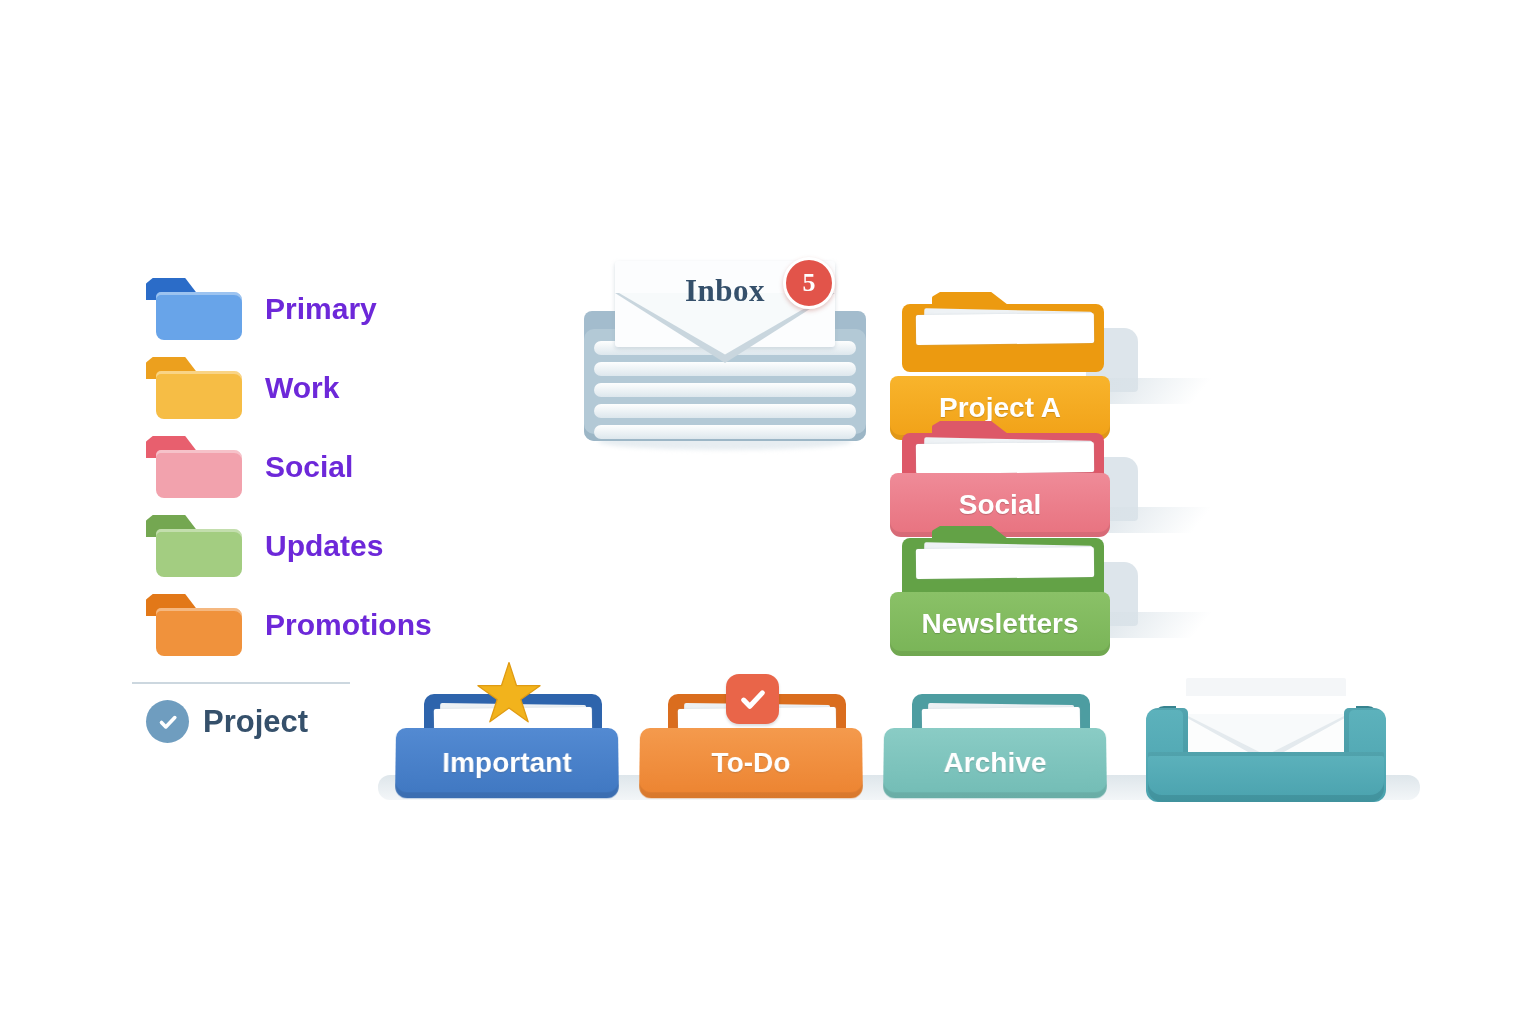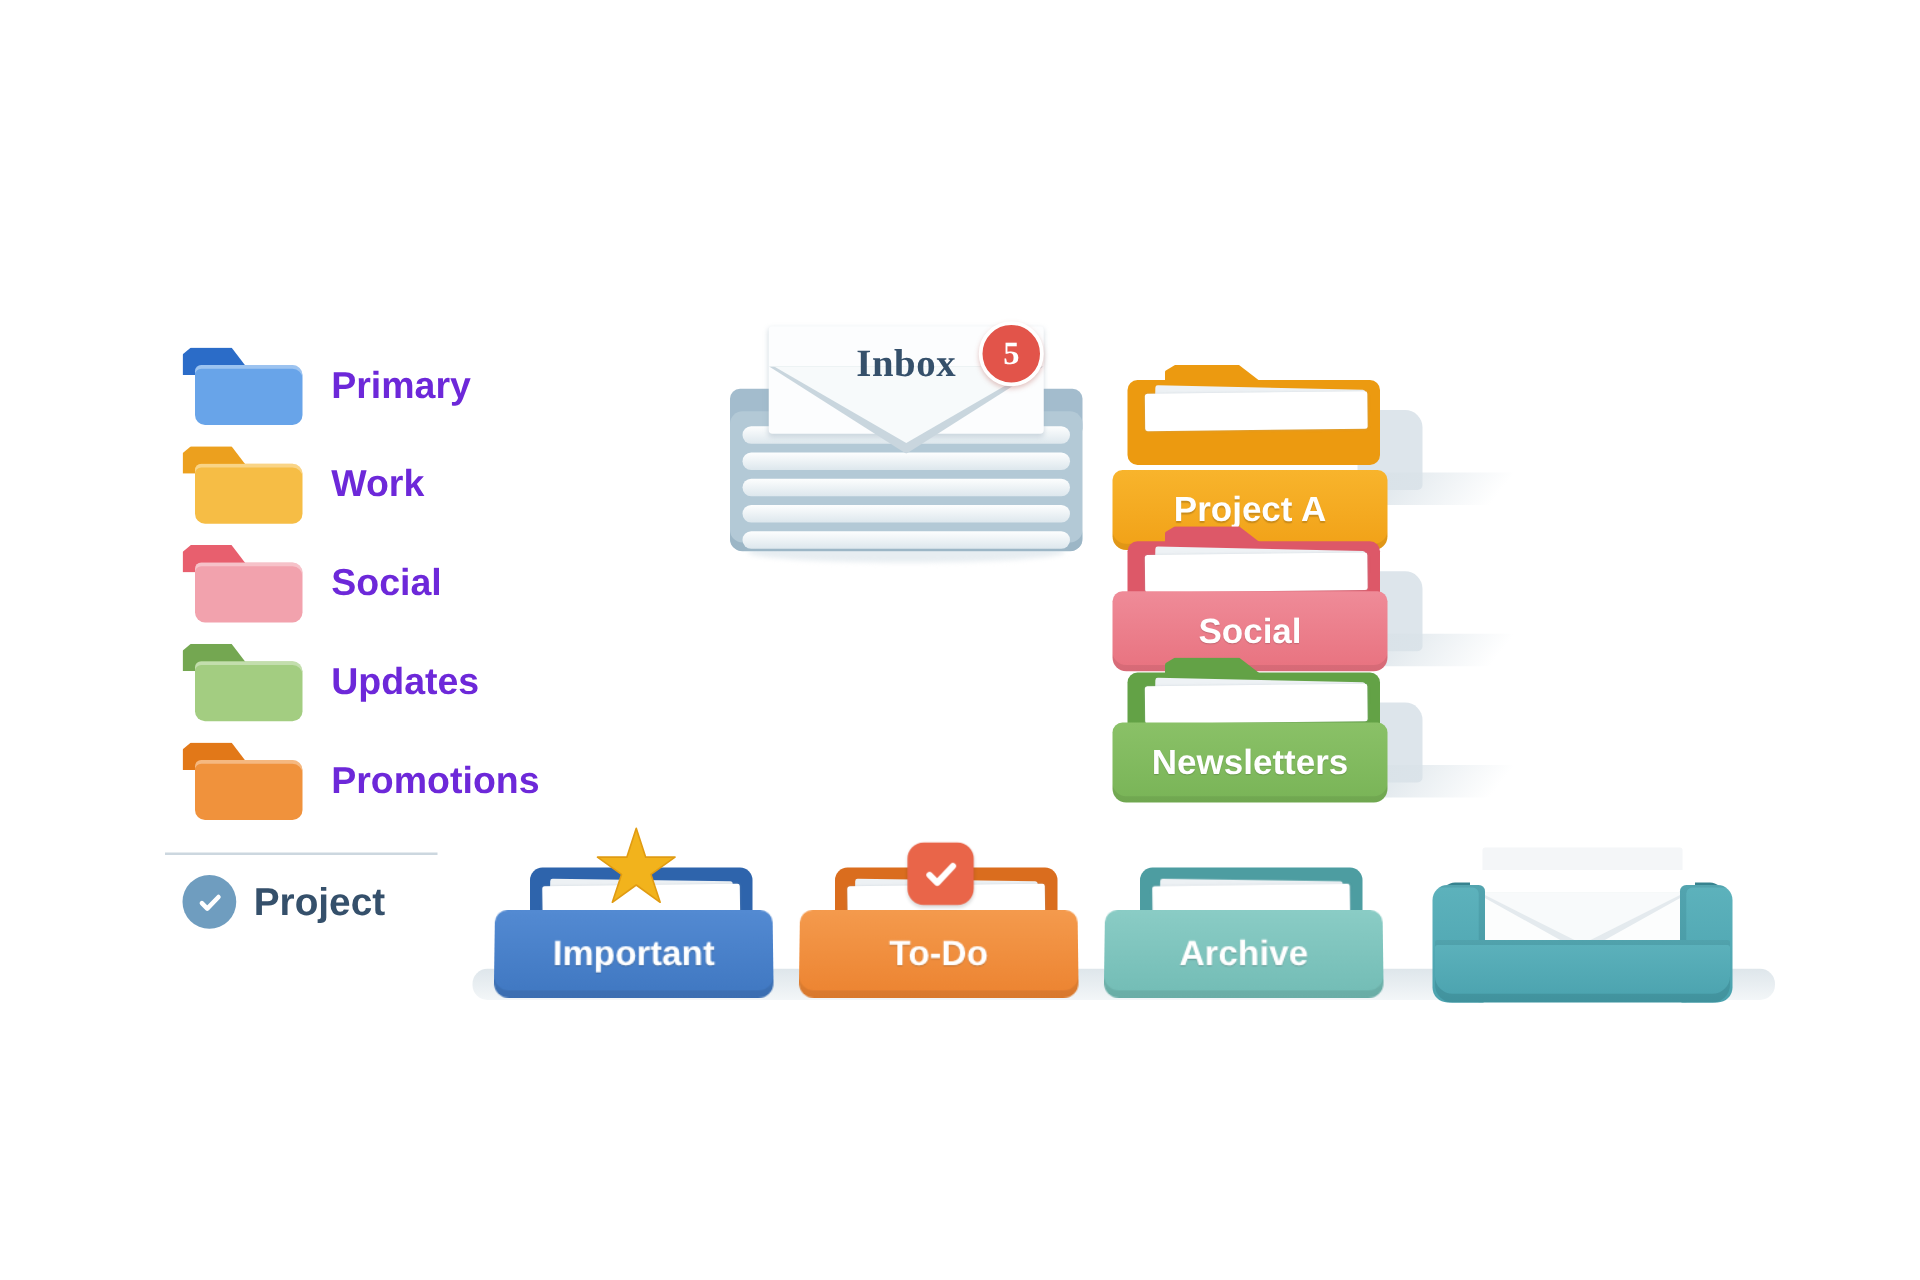--- a/index.html
+++ b/index.html
@@ -61,21 +61,21 @@
   .r-paper1{position:absolute;left:26px;top:16px;width:178px;height:30px;background:#ffffff;
             border-radius:2px;transform:rotate(-0.6deg);box-shadow:0 0 2px rgba(160,175,188,.4);}
   .r-front{position:absolute;left:0;top:46px;width:220px;height:64px;border-radius:8px 8px 11px 11px;
            box-shadow:inset 0 -5px 0 rgba(0,0,0,.07);text-align:center;line-height:64px;
            font-size:28px;font-weight:700;color:#ffffff;text-shadow:0 1px 1px rgba(0,0,0,.18);}
   .rk-projecta .r-back,.rk-projecta .r-tab{background:#ec9a10;}
   .rk-projecta .r-front{background:linear-gradient(180deg,#f8b42c,#f1a117);margin-top:32px;}
   .rk-social .r-back,.rk-social .r-tab{background:#dd5868;}
   .rk-social .r-front{background:linear-gradient(180deg,#ef8b98,#e8727f);}
   .rk-news .r-back,.rk-news .r-tab{background:#63a246;}
-  .rk-news .r-front{background:linear-gradient(180deg,#8ac167,#79b457);}
+  .rk-news .r-front{background:linear-gradient(180deg,#8ac167,#79b457);margin-top:14px;}
   
   .shelf{position:absolute;left:378px;top:775px;width:1042px;height:25px;border-radius:12px;
          background:linear-gradient(180deg,#dee6eb,#f3f6f8);z-index:1;}
   .bfolder{position:absolute;top:660px;width:234px;height:142px;z-index:2;}
   .bf-back{position:absolute;left:28px;top:34px;width:178px;height:60px;border-radius:10px;}
   .bf-paper2{position:absolute;left:44px;top:44px;width:146px;height:26px;background:#edf1f4;
              border-radius:2px;transform:rotate(.8deg);}
   .bf-paper1{position:absolute;left:38px;top:48px;width:158px;height:30px;background:#ffffff;
              border-radius:2px;transform:rotate(-.8deg);box-shadow:0 0 2px rgba(160,175,188,.4);}
   .bf-front{position:absolute;left:0;top:68px;width:222px;height:70px;border-radius:10px 10px 12px 12px;

